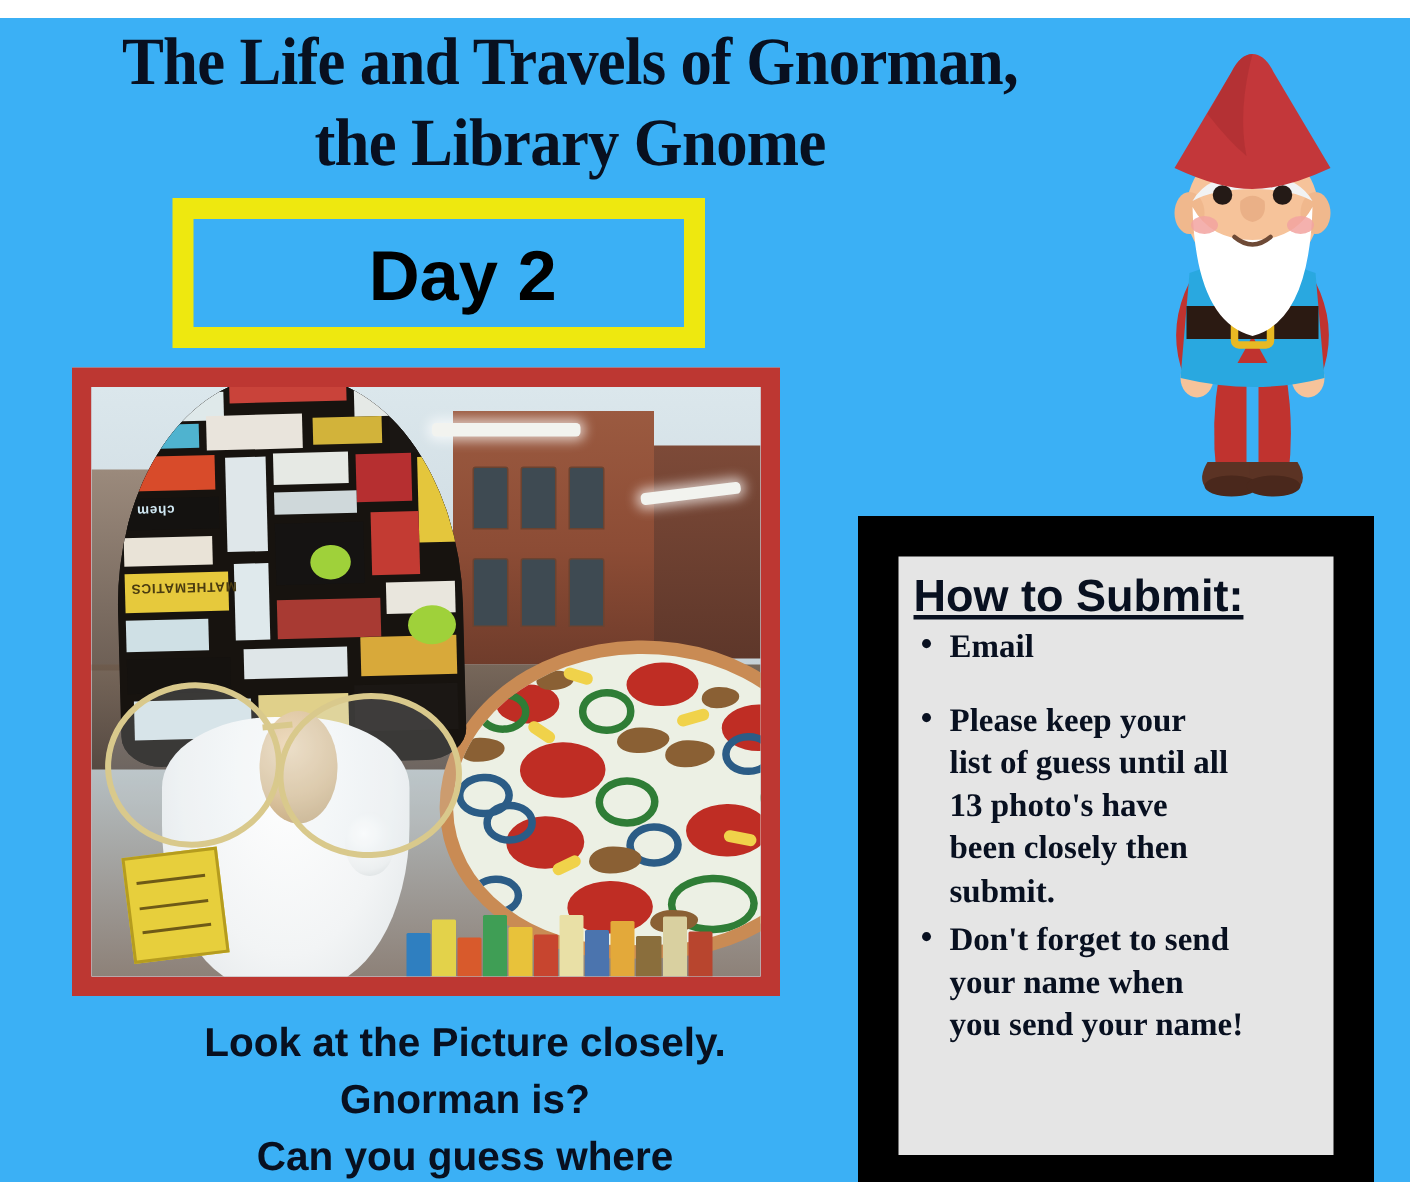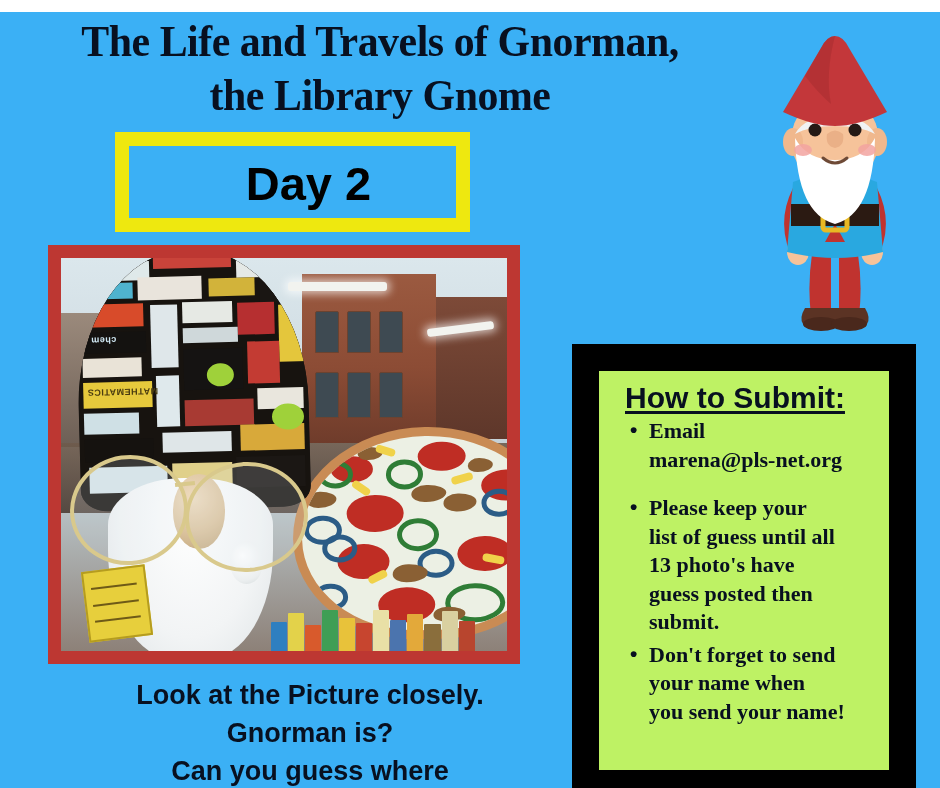--- a/index.html
+++ b/index.html
@@ -236,22 +236,22 @@
     top: 332px;
     width: 344px;
     height: 453px;
     box-sizing: border-box;
     border: 18px solid #000000;
     background: #000000;
   }
   #submit-inner {
     position: absolute;
     left: 9px; top: 9px; right: 9px; bottom: 9px;
-    background: #bef264;
-    padding: 10px 8px 0 20px;
+    background: #e5e5e5;
+    padding: 10px 8px 0 4px;
     box-sizing: border-box;
     overflow: hidden;
   }
   #submit-title {
     color: #081020;
     font-size: 30px;
     font-weight: bold;
     text-decoration: underline;
     text-underline-offset: 3px;
     margin: 0 0 2px 6px;
@@ -470,27 +470,26 @@
     <span>Gnorman is?</span>
     <span>Can you guess where</span>
   </div>
 
   <div id="submit-box">
     <div id="submit-inner">
       <div id="submit-title">How to Submit:</div>
       <ul id="submit-list">
         <li>
           <span class="li-line">Email</span>
-          <span class="li-line">marena@pls-net.org</span>
         </li>
         <li class="li-gap">
           <span class="li-line">Please keep your</span>
           <span class="li-line">list of guess until all</span>
           <span class="li-line">13  photo's have</span>
-          <span class="li-line">guess posted then</span>
+          <span class="li-line">been closely then</span>
           <span class="li-line">submit.</span>
         </li>
         <li>
           <span class="li-line"> Don't forget to send</span>
           <span class="li-line">your name when</span>
           <span class="li-line">you send your name!</span>
         </li>
       </ul>
     </div>
   </div>

